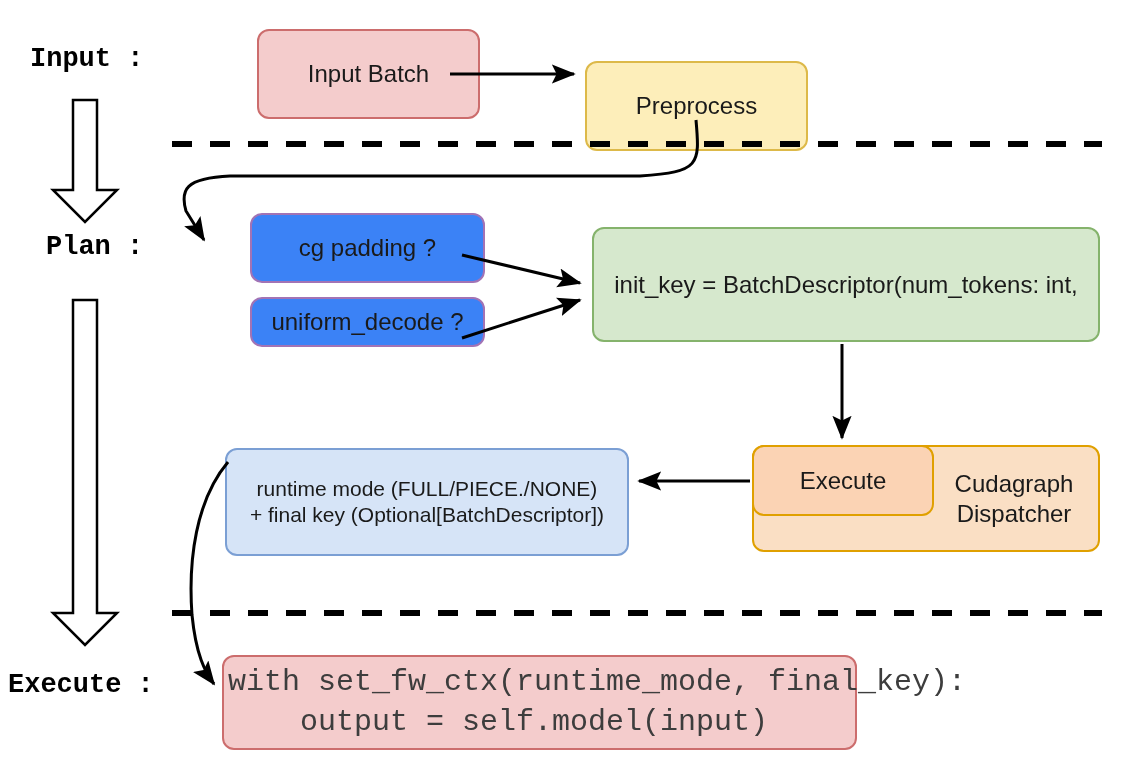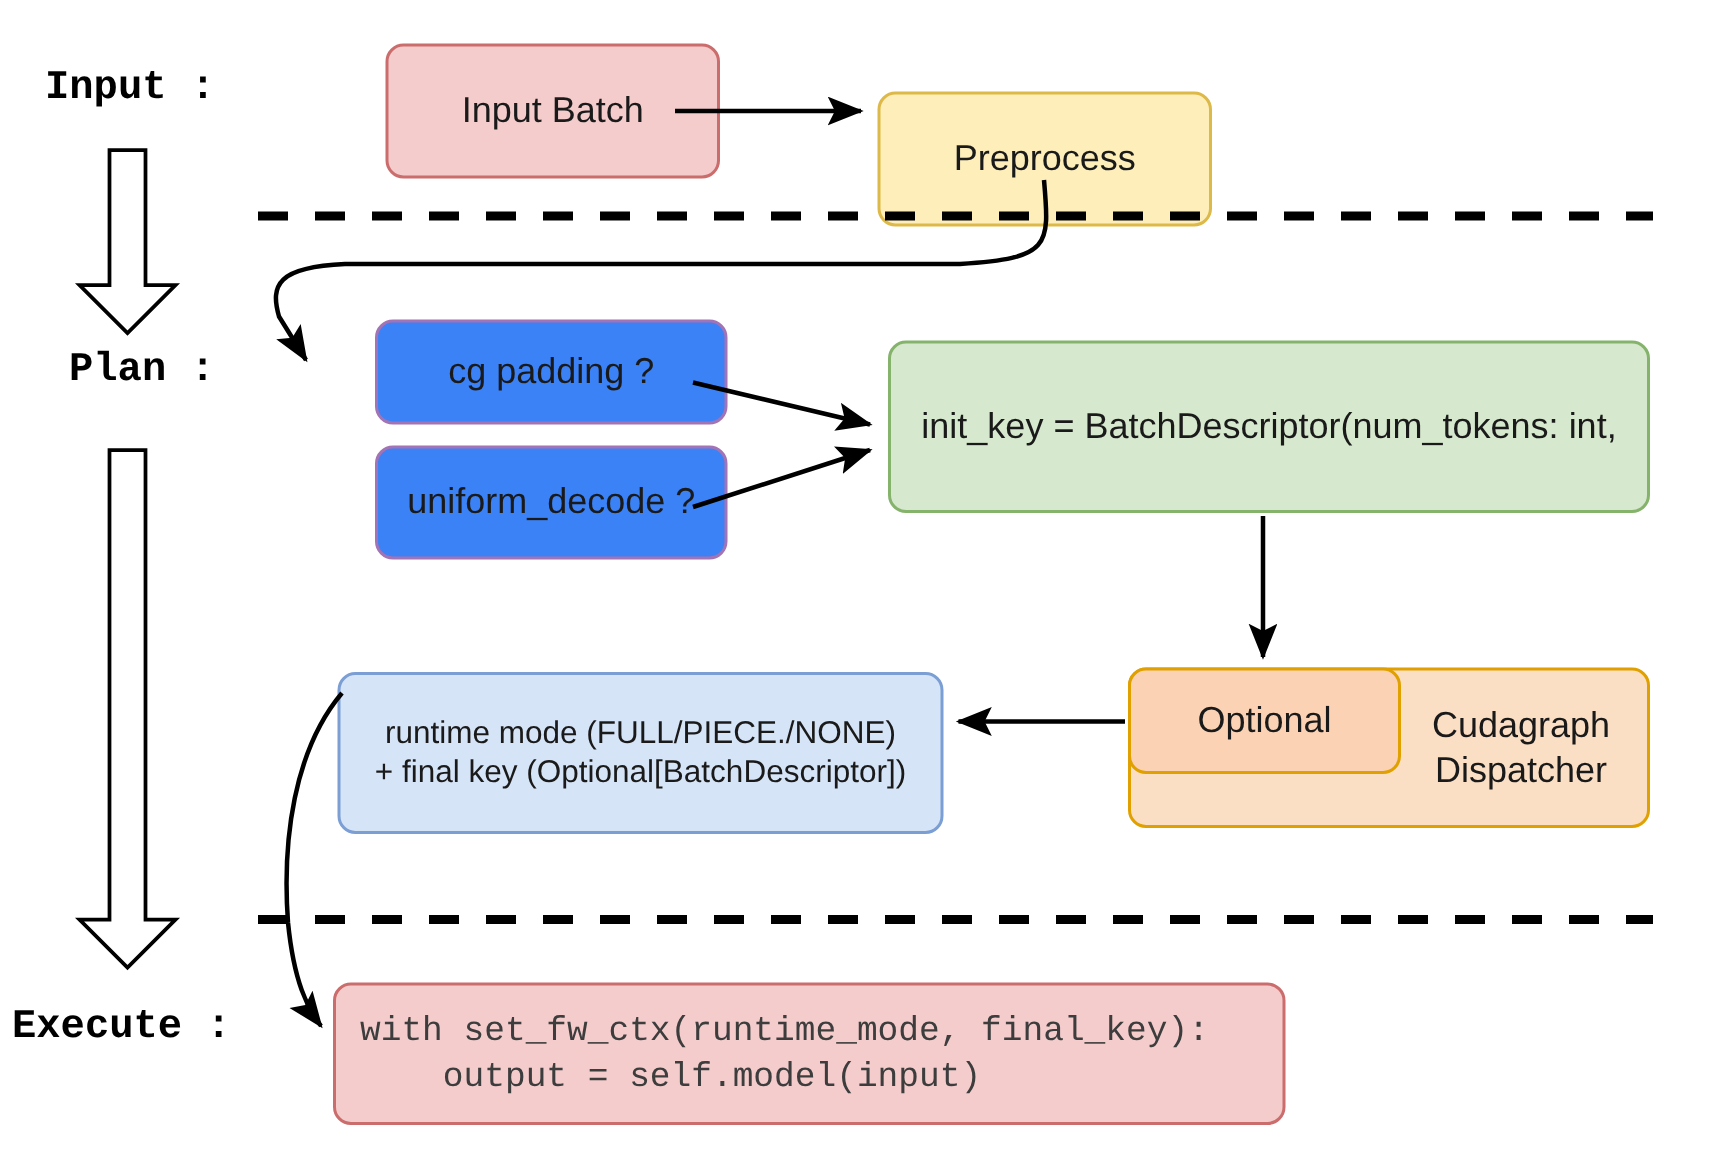--- a/index.html
+++ b/index.html
@@ -70,24 +70,24 @@
     border-color: #e0a000;
   }
   .node-orange-inner {
     background: #fbd3b4;
     border-color: #e0a000;
   }
   .node-code {
     background: #f4cccc;
     border-color: #cc6d6d;
     font-family: "Liberation Mono", monospace;
-    font-size: 23px;
+    font-size: 30px;
     justify-content: flex-start;
     text-align: left;
-    padding-left: 16px;
+    padding-left: 4px;
     color: #3d3d3d;
     line-height: 1.32;
     white-space: pre;
   }
   svg.overlay {
     position: absolute;
     left: 0;
     top: 0;
     width: 1142px;
     height: 770px;
@@ -110,39 +110,39 @@
   </div>
 
   <div class="node node-yellow" style="left:585px; top:29px; width:223px; height:90px;">
     <span class="nodetext">Preprocess</span>
   </div>
 
   <div class="node node-purple" style="left:225px; top:213px; width:235px; height:70px;">
     <span class="nodetext">cg padding ?</span>
   </div>
 
-  <div class="node node-purple" style="left:225px; top:297px; width:235px; height:76px;">
+  <div class="node node-purple" style="left:225px; top:297px; width:235px; height:50px;">
     <span class="nodetext">uniform_decode ?</span>
   </div>
 
   <div class="node node-green" style="left:592px; top:227px; width:508px; height:115px;">
     <span class="nodetext">
       <span>init_key = BatchDescriptor(num_tokens: int,</span><br>
     </span>
   </div>
 
   <div class="node node-orange-outer" style="left:752px; top:445px; width:348px; height:107px;">
     <span class="nodetext" style="padding-left:176px;">
       <span>Cudagraph</span><br>
       <span>Dispatcher</span>
     </span>
   </div>
 
   <div class="node node-orange-inner" style="left:752px; top:445px; width:182px; height:71px; z-index:3;">
-    <span class="nodetext">Optional</span>
+    <span class="nodetext">Execute</span>
   </div>
 
   <div class="node node-blue" style="left:225px; top:448px; width:404px; height:108px; font-size:21px;">
     <span class="nodetext">
       <span>runtime mode (FULL/PIECE./NONE)</span><br>
       <span>+ final key (Optional[BatchDescriptor])</span>
     </span>
   </div>
 
   <div class="node node-code" style="left:222px; top:655px; width:635px; height:95px;">

